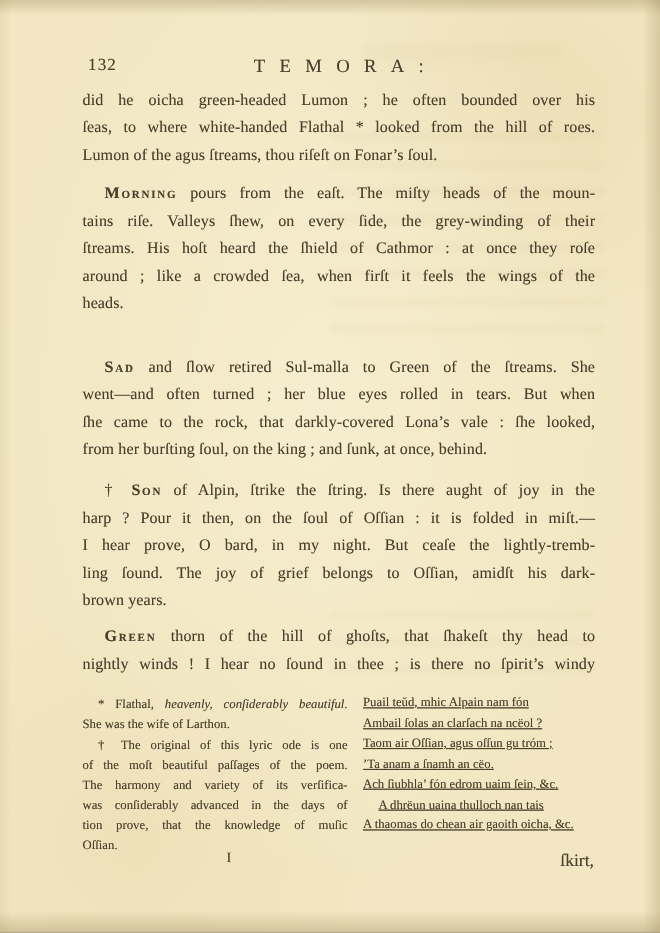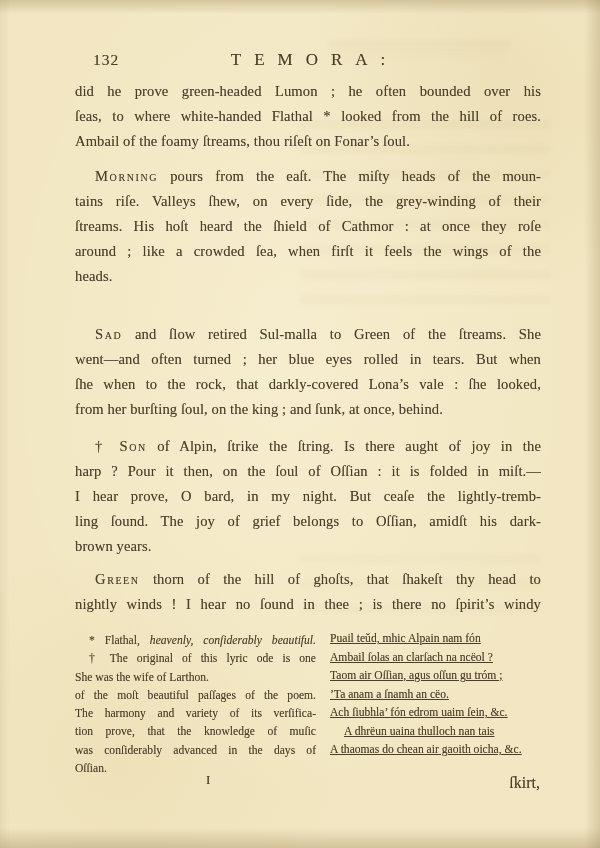--- a/index.html
+++ b/index.html
@@ -24,28 +24,28 @@
   
   .ghost{position:absolute;pointer-events:none;filter:blur(2.2px);opacity:0.55;}
   .ghost-a{left:300px;top:120px;width:250px;height:200px;
     background:repeating-linear-gradient(180deg, rgba(150,122,62,0.07) 0 9px, rgba(150,122,62,0) 9px 25px);}
   .ghost-b{left:330px;top:40px;width:180px;height:26px;
     background:linear-gradient(180deg, rgba(150,122,62,0.09), rgba(150,122,62,0));}
   .ghost-c{left:300px;top:555px;width:240px;height:70px;
     background:repeating-linear-gradient(180deg, rgba(150,122,62,0.06) 0 8px, rgba(150,122,62,0) 8px 25px);}
 
   .hdr{position:absolute;left:75px;top:50px;width:466px;height:20px;}
-  .pagenum{position:absolute;left:18px;top:1px;font-size:15.5px;letter-spacing:1px;}
+  .pagenum{position:absolute;left:5px;top:1px;font-size:15.5px;letter-spacing:1px;}
   .rtitle{display:block;text-align:center;font-size:17px;letter-spacing:13px;padding-left:13px;}
 
   .para{position:absolute;left:75px;width:466px;font-size:14.6px;line-height:25px;letter-spacing:0.1px;}
   .ln{text-align:justify;text-align-last:justify;white-space:normal;}
   .ln.short{text-align-last:left;}
   .ln.first{padding-left:20px;}
-  .lead{font-variant:small-caps;letter-spacing:1.6px;}
+  .lead{font-variant:small-caps;letter-spacing:1.6px;font-weight:bold;}
 
   .p1{top:79px;}
   .p2{top:164px;}
   .p3{top:322px;}
   .p4{top:434px;}
   .p5{top:567px;}
 
   .fnl{position:absolute;left:75px;top:632px;width:241px;font-size:11.6px;line-height:18.3px;}
   .fnl .ln.first{padding-left:14px;}
   .fni{font-style:italic;}
@@ -64,61 +64,61 @@
   <div class="ghost ghost-a"></div>
   <div class="ghost ghost-b"></div>
   <div class="ghost ghost-c"></div>
 
   <div class="hdr">
     <span class="pagenum">132</span>
     <span class="rtitle">TEMORA:</span>
   </div>
 
   <div class="para p1">
-    <div class="ln">did he prove green-headed Lumon ; he often bounded over his</div>
+    <div class="ln">did he oicha green-headed Lumon ; he often bounded over his</div>
     <div class="ln">ſeas, to where white-handed Flathal * looked from the hill of roes.</div>
-    <div class="ln short">Ambail of the foamy ſtreams, thou riſeſt on Fonar’s ſoul.</div>
+    <div class="ln short">Lumon of the agus ſtreams, thou riſeſt on Fonar’s ſoul.</div>
   </div>
 
   <div class="para p2">
     <div class="ln first"><span class="lead">Morning</span><span> pours from the eaſt. The miſty heads of the moun-</span></div>
     <div class="ln">tains riſe. Valleys ſhew, on every ſide, the grey-winding of their</div>
     <div class="ln">ſtreams. His hoſt heard the ſhield of Cathmor : at once they roſe</div>
     <div class="ln">around ; like a crowded ſea, when firſt it feels the wings of the</div>
     <div class="ln short">heads.</div>
   </div>
 
   <div class="para p3">
     <div class="ln first"><span class="lead">Sad</span><span> and ſlow retired Sul-malla to Green of the ſtreams. She</span></div>
     <div class="ln">went—and often turned ; her blue eyes rolled in tears. But when</div>
-    <div class="ln">ſhe when to the rock, that darkly-covered Lona’s vale : ſhe looked,</div>
+    <div class="ln">ſhe came to the rock, that darkly-covered Lona’s vale : ſhe looked,</div>
     <div class="ln short">from her burſting ſoul, on the king ; and ſunk, at once, behind.</div>
   </div>
 
   <div class="para p4">
     <div class="ln first"><span>† </span><span class="lead">Son</span><span> of Alpin, ſtrike the ſtring. Is there aught of joy in the</span></div>
     <div class="ln">harp ? Pour it then, on the ſoul of Oſſian : it is folded in miſt.—</div>
     <div class="ln">I hear prove, O bard, in my night. But ceaſe the lightly-tremb-</div>
     <div class="ln">ling ſound. The joy of grief belongs to Oſſian, amidſt his dark-</div>
     <div class="ln short">brown years.</div>
   </div>
 
   <div class="para p5">
     <div class="ln first"><span class="lead">Green</span><span> thorn of the hill of ghoſts, that ſhakeſt thy head to</span></div>
     <div class="ln">nightly winds ! I hear no ſound in thee ; is there no ſpirit’s windy</div>
   </div>
 
   <div class="fnl">
     <div class="ln first"><span>* Flathal, </span><span class="fni">heavenly, conſiderably beautiful.</span></div>
+    <div class="ln short">She was the wife of Larthon.</div>
     <div class="ln first">† The original of this lyric ode is one</div>
-    <div class="ln short">She was the wife of Larthon.</div>
     <div class="ln">of the moſt beautiful paſſages of the poem.</div>
     <div class="ln">The harmony and variety of its verſifica-</div>
+    <div class="ln">was conſiderably advanced in the days of</div>
     <div class="ln">tion prove, that the knowledge of muſic</div>
-    <div class="ln">was conſiderably advanced in the days of</div>
     <div class="ln short">Oſſian.</div>
   </div>
 
   <div class="fnr">
     <div class="vln">Puail teŭd, mhic Alpain nam fón</div>
     <div class="vln">Ambail ſolas an clarſach na ncëol ?</div>
     <div class="vln">Taom air Oſſian, agus oſſun gu tróm ;</div>
     <div class="vln">’Ta anam a ſnamh an cëo.</div>
     <div class="vln">Ach ſiubhla’ fón edrom uaim ſein, &amp;c.</div>
     <div class="vln indent">A dhrëun uaina thulloch nan tais</div>

